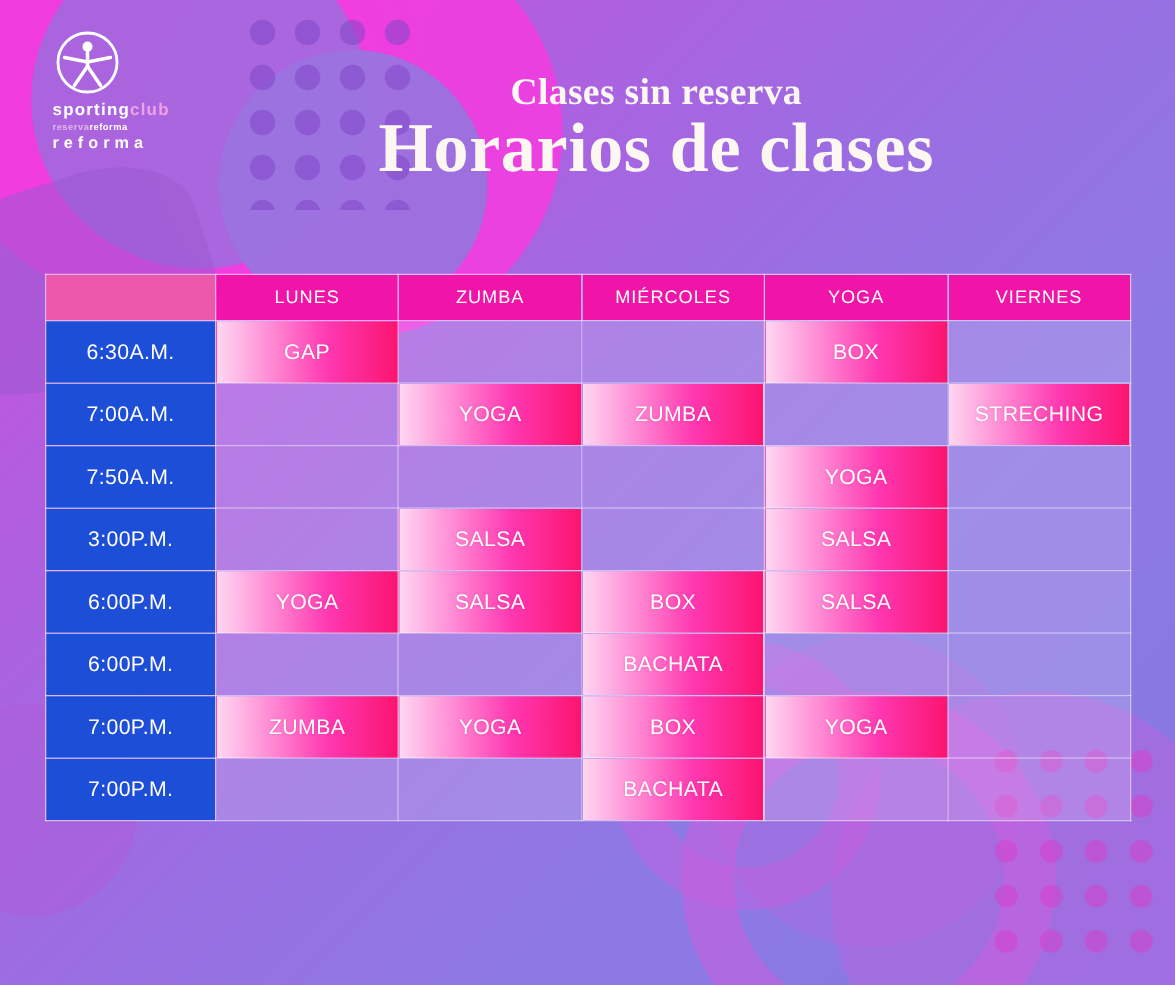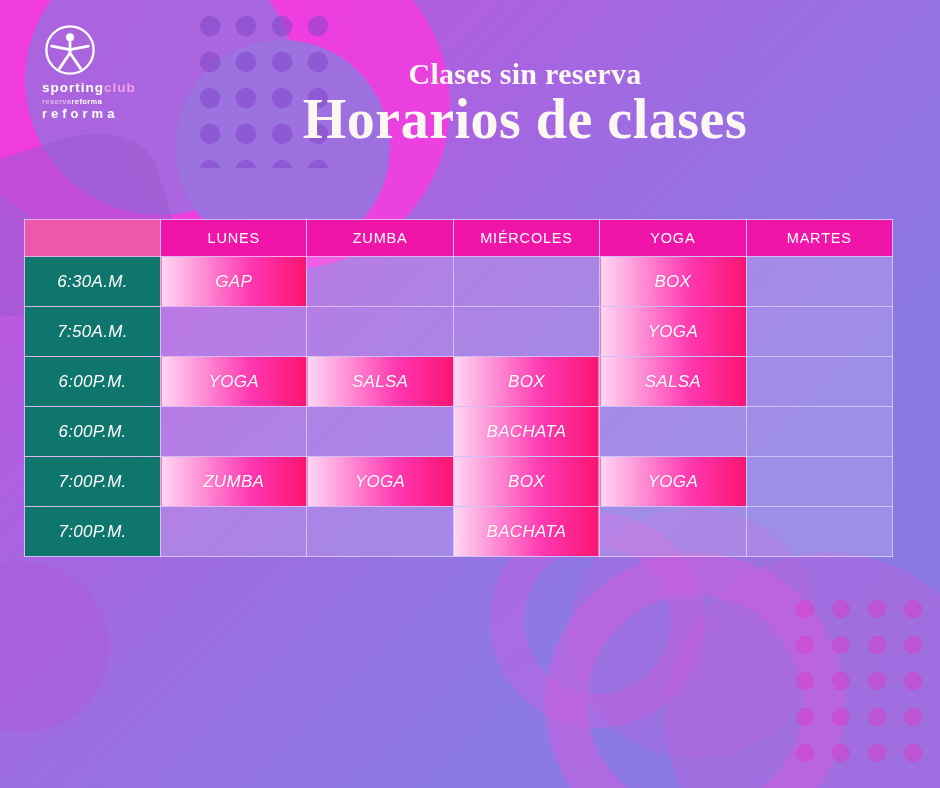--- a/index.html
+++ b/index.html
@@ -137,21 +137,21 @@
     font-weight: 700;
     font-size: 30px;
     color: #fdf7f2;
     letter-spacing: .3px;
     margin-top: 2px;
   }
 
   
   #schedule {
     position: absolute;
-    left: 24px; top: 219px;
+    left: 36px; top: 219px;
     width: 868px;
     border-collapse: collapse;
     table-layout: fixed;
   }
   #schedule col.c-time { width: 136px; }
   #schedule col.c-day  { width: 146.4px; }
 
   #schedule th, #schedule td {
     height: 50px;
     text-align: center;
@@ -161,36 +161,34 @@
     color: #ffffff;
     letter-spacing: .3px;
     white-space: nowrap;
     overflow: hidden;
   }
   #schedule thead th { height: 37px; font-size: 14.5px; font-weight: 400; letter-spacing: .8px; }
   th.head-blank { background: #ee58ab; border-color: rgba(255,255,255,.45); }
   th.head-day   { background: #f015a8; border-color: rgba(255,255,255,.45); }
 
   td.time-cell {
-    background: #0f766e;
+    background: #1d4ed8;
     color: #3b2b44;
     font-size: 16px;
     border-color: rgba(255,255,255,.35);
     border-left-color: rgba(255,255,255,.55);
-    font-style: italic;
   }
   td.empty-cell {
     background: rgba(255,255,255,.16);
     border-color: rgba(255,255,255,.45);
   }
   td.class-cell {
     background: linear-gradient(90deg, #ffd7f2 0%, #ff8fd6 28%, #ff37b0 62%, #fb1470 100%);
     text-shadow: 0 0 2px rgba(180,0,90,.25);
     border-color: rgba(255,255,255,.45);
-    font-style: italic;
   }
   td.class-cell.small { font-size: 16px; }
 </style>
 </head>
 <body>
 
 <div id="bg">
   <div class="blob blob-magenta-tl"></div>
   <div class="blob blob-magenta-tl2"></div>
   <div class="blob blob-purple-ring"></div>
@@ -243,38 +241,54 @@
       <col class="c-day">
       <col class="c-day">
   </colgroup>
   <thead>
     <tr>
       <th class="head-blank"></th>
     <th class="head-day">LUNES</th>
         <th class="head-day">ZUMBA</th>
         <th class="head-day">MIÉRCOLES</th>
         <th class="head-day">YOGA</th>
-        <th class="head-day">MARTES</th>
+        <th class="head-day">VIERNES</th>
       </tr>
   </thead>
   <tbody id="schedule-body">
       <tr>
         <td class="time-cell">6:30A.M.</td>
         <td class="class-cell">GAP</td>
         <td class="empty-cell"></td>
         <td class="empty-cell"></td>
         <td class="class-cell">BOX</td>
         <td class="empty-cell"></td>
       </tr>
       <tr>
+        <td class="time-cell">7:00A.M.</td>
+        <td class="empty-cell"></td>
+        <td class="class-cell">YOGA</td>
+        <td class="class-cell">ZUMBA</td>
+        <td class="empty-cell"></td>
+        <td class="class-cell small">STRECHING</td>
+      </tr>
+      <tr>
         <td class="time-cell">7:50A.M.</td>
         <td class="empty-cell"></td>
         <td class="empty-cell"></td>
         <td class="empty-cell"></td>
         <td class="class-cell">YOGA</td>
+        <td class="empty-cell"></td>
+      </tr>
+      <tr>
+        <td class="time-cell">3:00P.M.</td>
+        <td class="empty-cell"></td>
+        <td class="class-cell">SALSA</td>
+        <td class="empty-cell"></td>
+        <td class="class-cell">SALSA</td>
         <td class="empty-cell"></td>
       </tr>
       <tr>
         <td class="time-cell">6:00P.M.</td>
         <td class="class-cell">YOGA</td>
         <td class="class-cell">SALSA</td>
         <td class="class-cell">BOX</td>
         <td class="class-cell">SALSA</td>
         <td class="empty-cell"></td>
       </tr>

